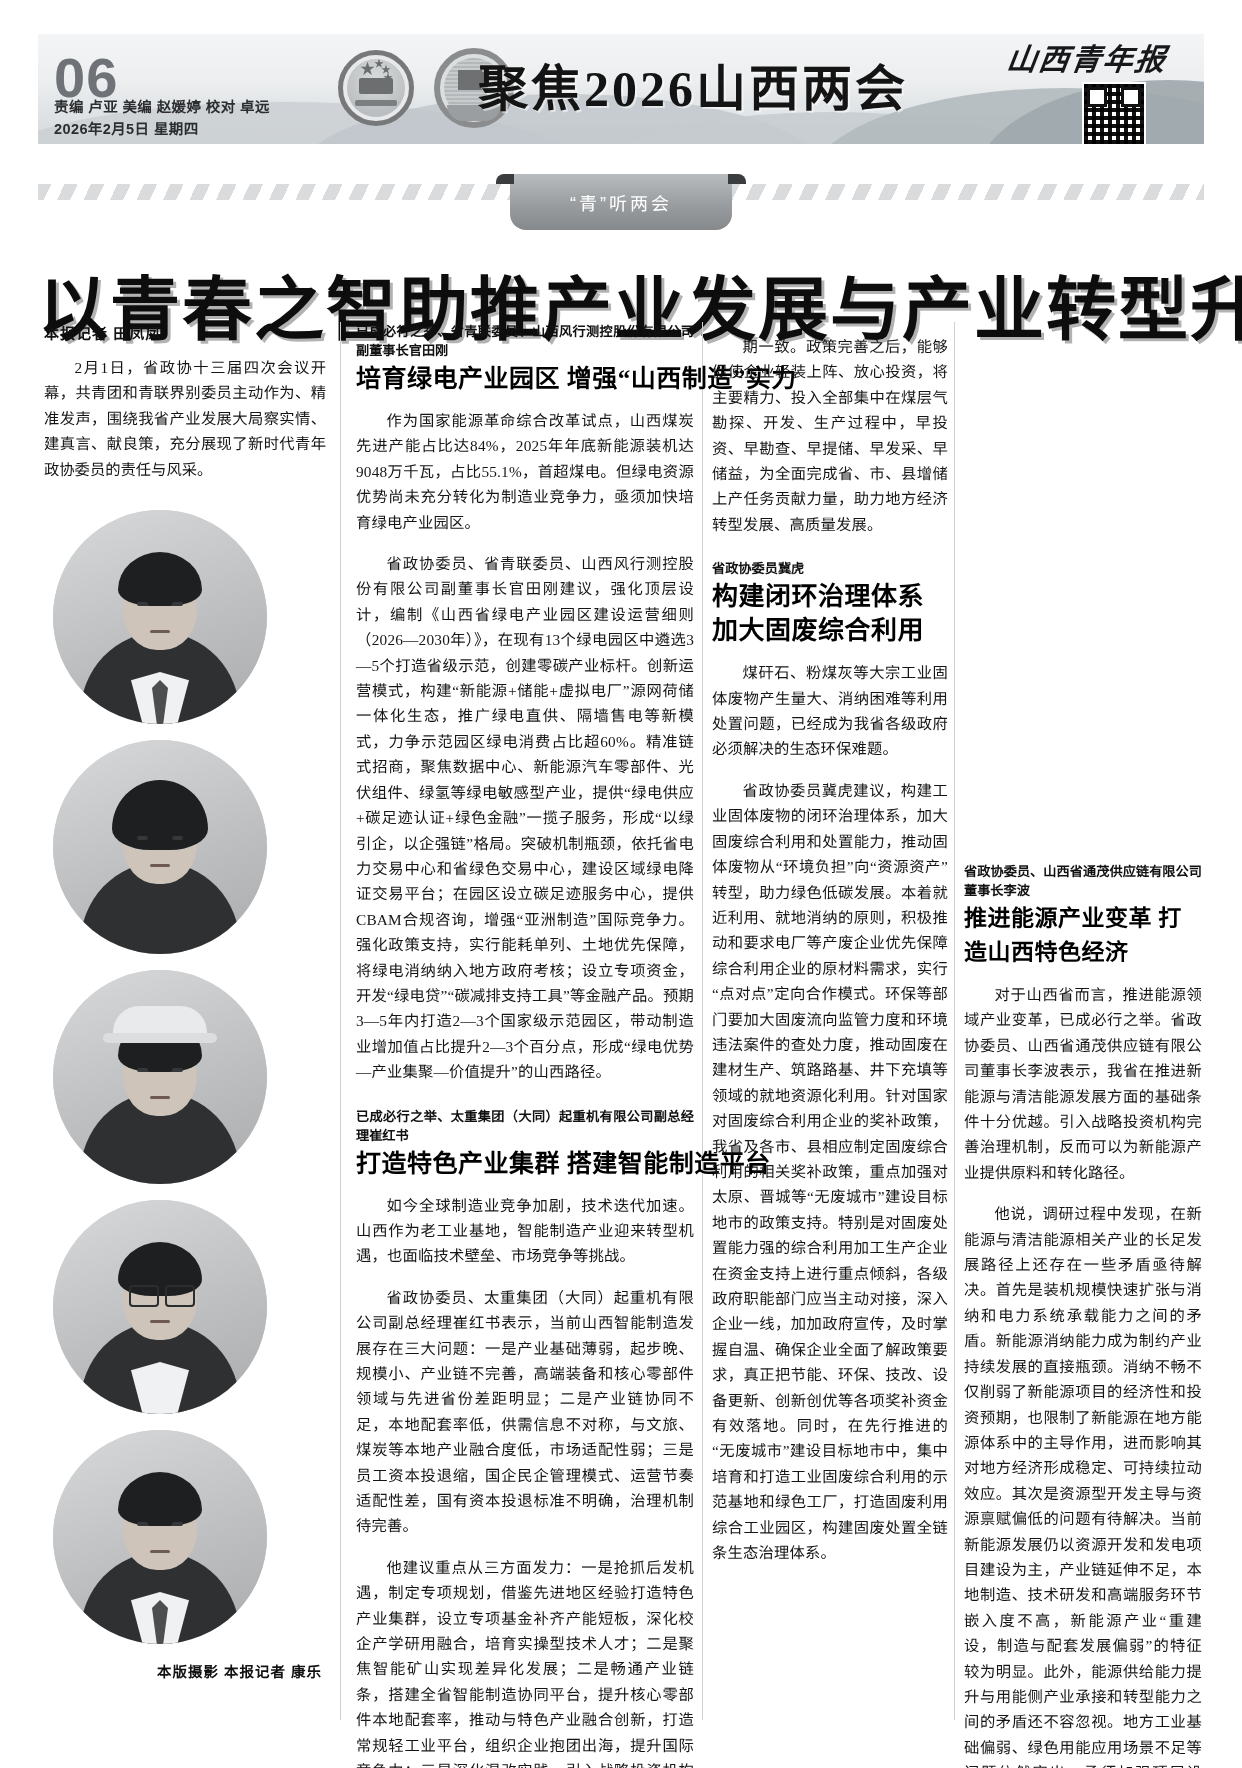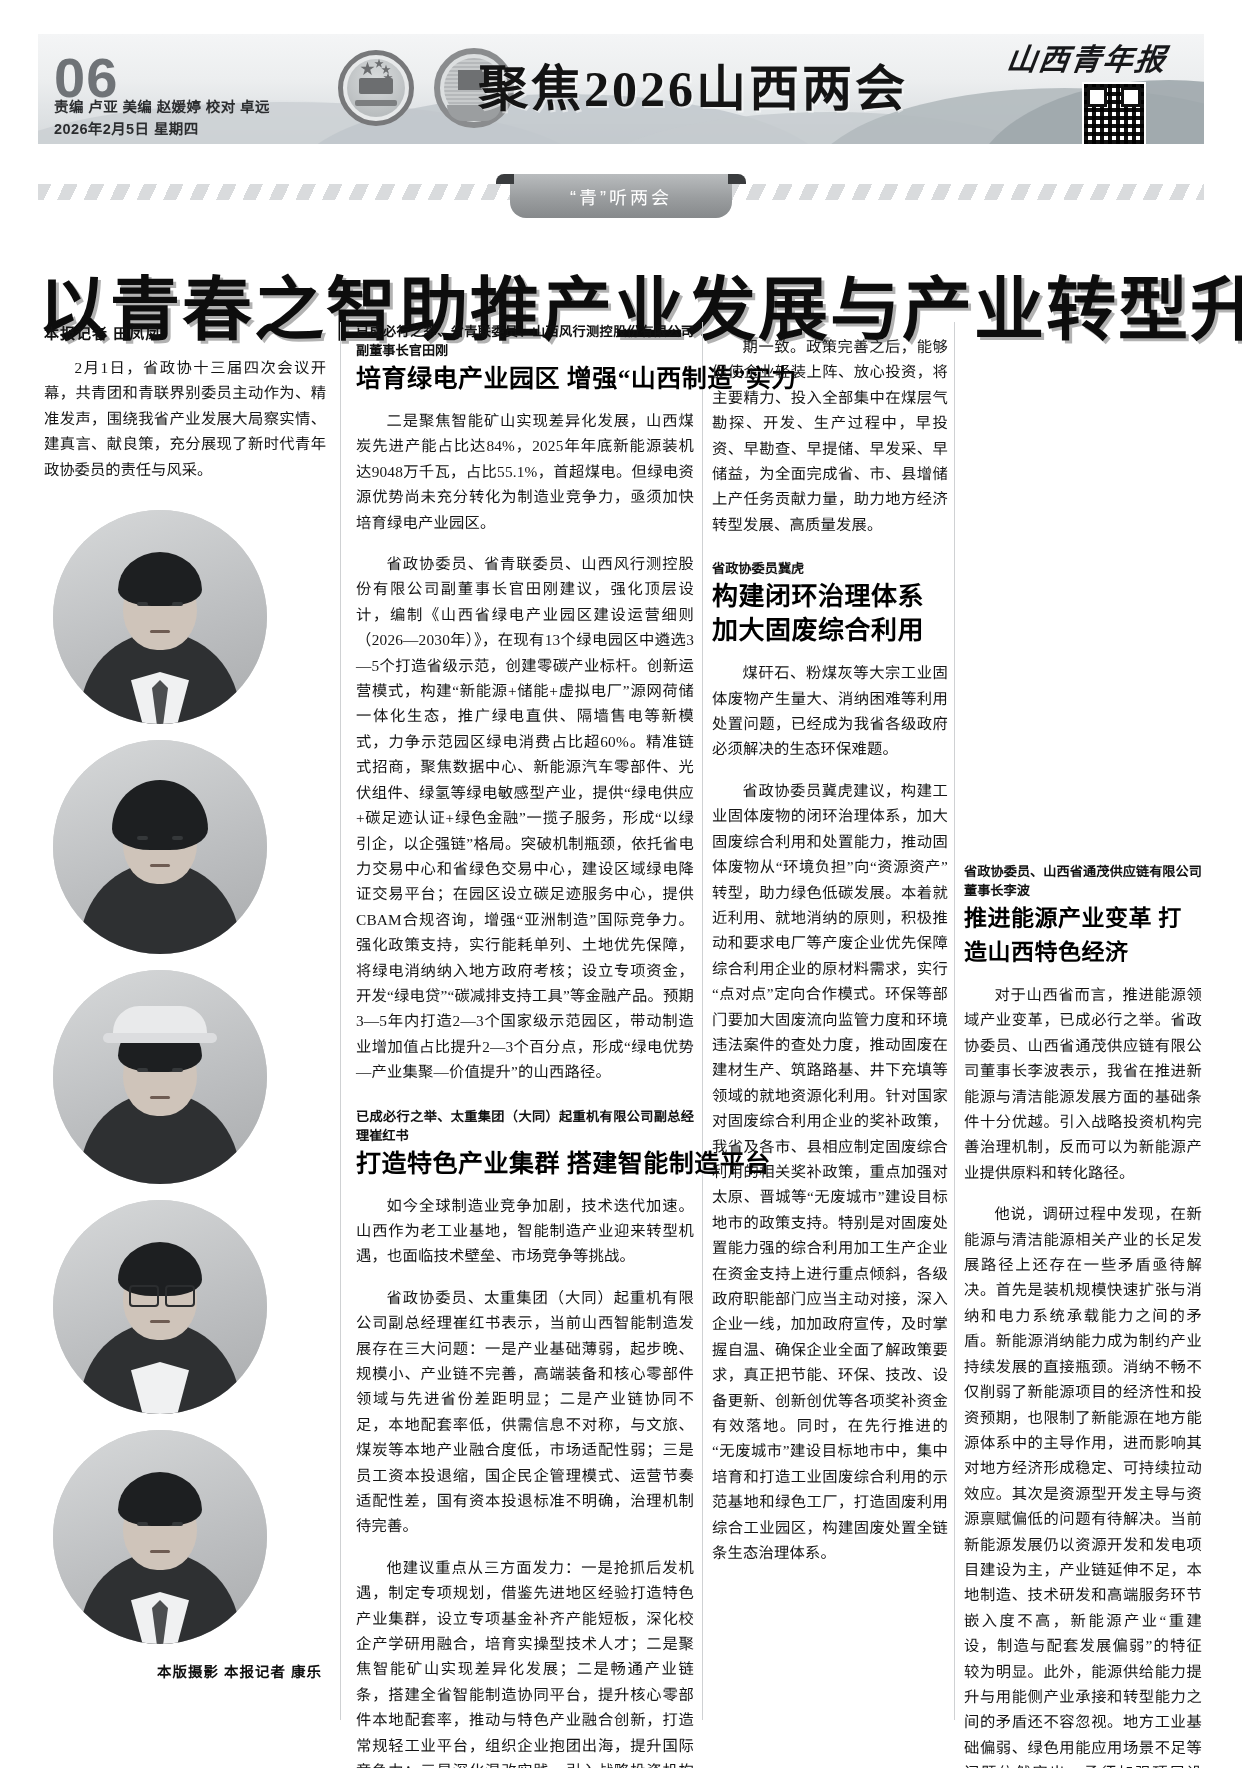--- a/index.html
+++ b/index.html
@@ -60,21 +60,21 @@
       repeating-linear-gradient(0deg,#111 0 4px,transparent 4px 8px);
     background-blend-mode:multiply;border:2px solid #fff;}
   .qr::before,.qr::after{content:"";position:absolute;width:14px;height:14px;border:3px solid #111;background:#fff;}
   .qr::before{left:3px;top:3px;}
   .qr::after{right:3px;top:3px;}
 
   
   .bannerwrap{position:absolute;left:38px;top:176px;width:1166px;height:40px;}
   .stripes{position:absolute;left:0;top:8px;width:100%;height:16px;
     background:repeating-linear-gradient(115deg,#d9dbdd 0 12px,#ffffff 12px 24px);}
-  .ribbon{position:absolute;left:50%;transform:translateX(-50%);top:-2px;width:222px;height:44px;
+  .ribbon{position:absolute;left:50%;transform:translateX(-50%);top:-2px;width:222px;height:56px;
     background:linear-gradient(180deg,#b9bcbe 0%,#9a9d9f 55%,#86898b 100%);
     border-radius:0 0 16px 16px;display:flex;align-items:center;justify-content:center;}
   .ribbon span{font-family:"Liberation Sans","DejaVu Sans",sans-serif;font-size:18px;color:#fff;letter-spacing:3px;font-weight:500;}
   .ribbon::before,.ribbon::after{content:"";position:absolute;top:0;width:18px;height:10px;background:#3a3c3e;}
   .ribbon::before{left:-14px;border-radius:8px 0 0 0;}
   .ribbon::after{right:-14px;border-radius:0 8px 0 0;}
 
   
   .headline{position:absolute;left:38px;top:225px;width:1166px;height:78px;text-align:center;
     font-family:"Liberation Serif","DejaVu Serif",serif;font-weight:700;font-size:70px;line-height:78px;
@@ -254,21 +254,21 @@
             <div class="ph-tie"></div>
         </div>
       </div>
 
       <p class="photocredit">本版摄影  本报记者  康乐</p>
     </div>
 
     <div class="col c2">
       <p class="attrib">已成必行之举、省青联委员、山西风行测控股份有限公司副董事长官田刚</p>
       <h2 class="subhead">培育绿电产业园区  增强“山西制造”实力</h2>
-      <p class="body">二是聚焦智能矿山实现差异化发展，山西煤炭先进产能占比达84%，2025年年底新能源装机达9048万千瓦，占比55.1%，首超煤电。但绿电资源优势尚未充分转化为制造业竞争力，亟须加快培育绿电产业园区。</p>
+      <p class="body">作为国家能源革命综合改革试点，山西煤炭先进产能占比达84%，2025年年底新能源装机达9048万千瓦，占比55.1%，首超煤电。但绿电资源优势尚未充分转化为制造业竞争力，亟须加快培育绿电产业园区。</p>
       <p class="body">省政协委员、省青联委员、山西风行测控股份有限公司副董事长官田刚建议，强化顶层设计，编制《山西省绿电产业园区建设运营细则（2026—2030年）》，在现有13个绿电园区中遴选3—5个打造省级示范，创建零碳产业标杆。创新运营模式，构建“新能源+储能+虚拟电厂”源网荷储一体化生态，推广绿电直供、隔墙售电等新模式，力争示范园区绿电消费占比超60%。精准链式招商，聚焦数据中心、新能源汽车零部件、光伏组件、绿氢等绿电敏感型产业，提供“绿电供应+碳足迹认证+绿色金融”一揽子服务，形成“以绿引企，以企强链”格局。突破机制瓶颈，依托省电力交易中心和省绿色交易中心，建设区域绿电降证交易平台；在园区设立碳足迹服务中心，提供CBAM合规咨询，增强“亚洲制造”国际竞争力。强化政策支持，实行能耗单列、土地优先保障，将绿电消纳纳入地方政府考核；设立专项资金，开发“绿电贷”“碳减排支持工具”等金融产品。预期3—5年内打造2—3个国家级示范园区，带动制造业增加值占比提升2—3个百分点，形成“绿电优势—产业集聚—价值提升”的山西路径。</p>
 
       <div class="secgap"></div>
       <p class="attrib">已成必行之举、太重集团（大同）起重机有限公司副总经理崔红书</p>
       <h2 class="subhead">打造特色产业集群  搭建智能制造平台</h2>
       <p class="body">如今全球制造业竞争加剧，技术迭代加速。山西作为老工业基地，智能制造产业迎来转型机遇，也面临技术壁垒、市场竞争等挑战。</p>
       <p class="body">省政协委员、太重集团（大同）起重机有限公司副总经理崔红书表示，当前山西智能制造发展存在三大问题：一是产业基础薄弱，起步晚、规模小、产业链不完善，高端装备和核心零部件领域与先进省份差距明显；二是产业链协同不足，本地配套率低，供需信息不对称，与文旅、煤炭等本地产业融合度低，市场适配性弱；三是员工资本投退缩，国企民企管理模式、运营节奏适配性差，国有资本投退标准不明确，治理机制待完善。</p>
       <p class="body">他建议重点从三方面发力：一是抢抓后发机遇，制定专项规划，借鉴先进地区经验打造特色产业集群，设立专项基金补齐产能短板，深化校企产学研用融合，培育实操型技术人才；二是聚焦智能矿山实现差异化发展；二是畅通产业链条，搭建全省智能制造协同平台，提升核心零部件本地配套率，推动与特色产业融合创新，打造常规轻工业平台，组织企业抱团出海，提升国际竞争力；三是深化混改实践，引入战略投资机构完善治理机制，明确国有资本投退实操标准，推动从要素招商向资本招商转型，形成国资与实体经济良性循环、激发产业发展活力。</p>
 
     </div>

